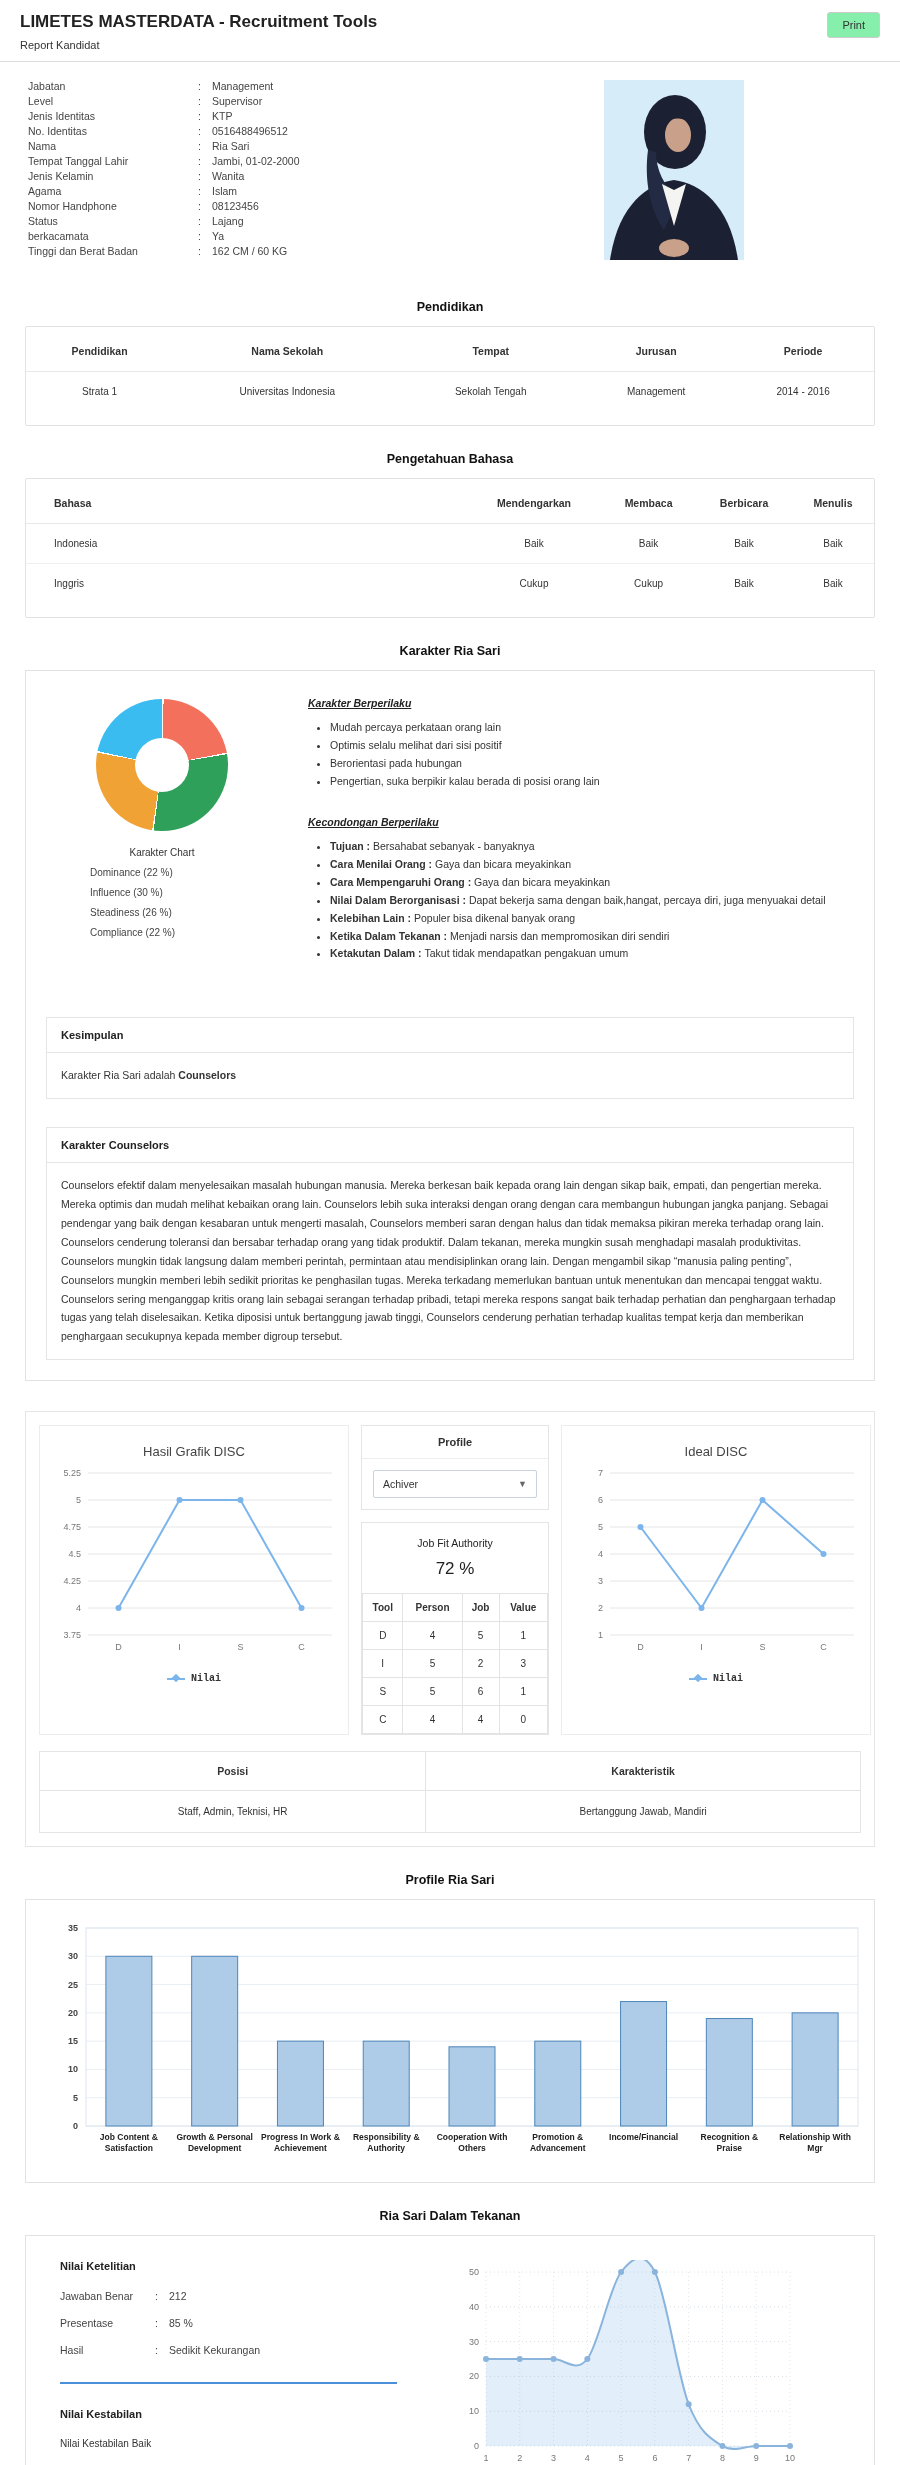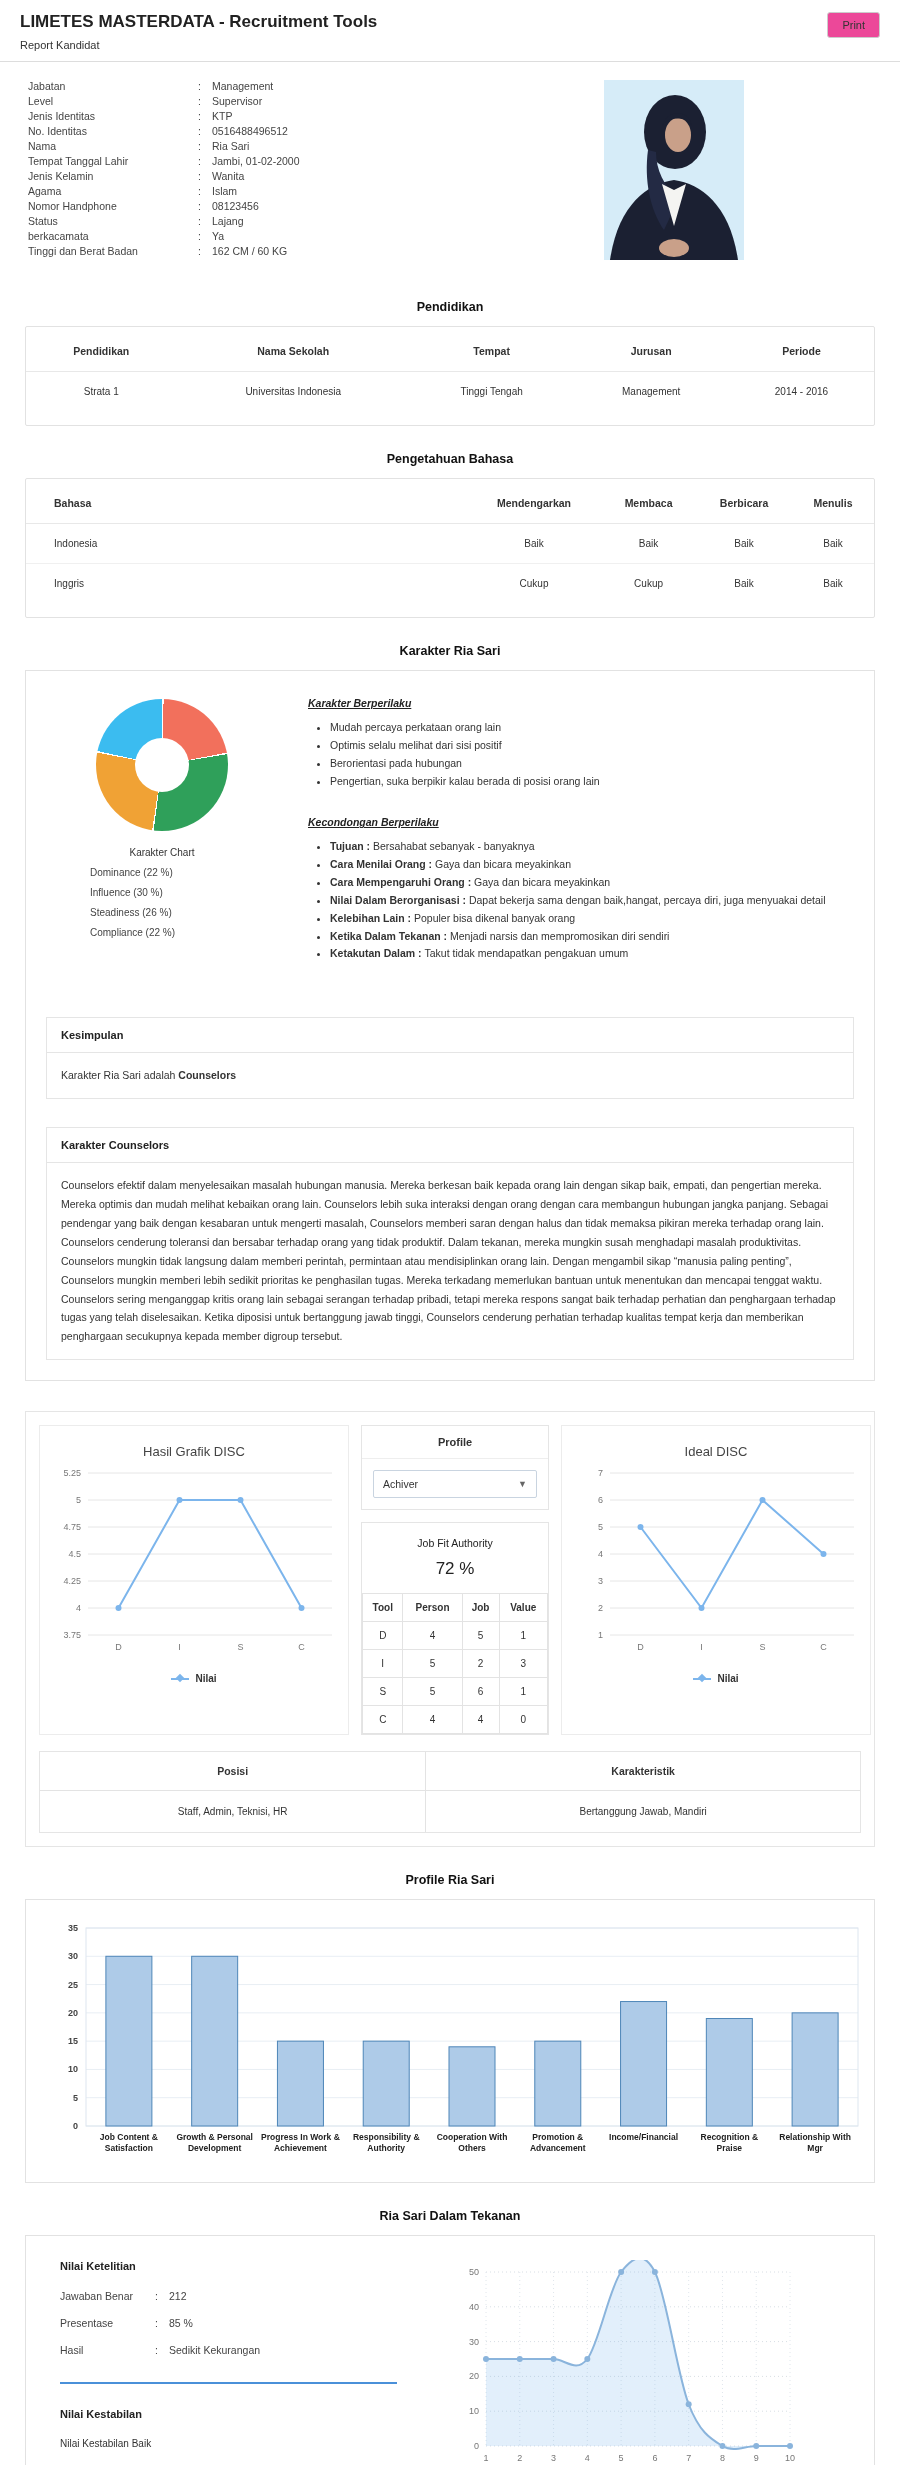--- a/index.html
+++ b/index.html
@@ -4,21 +4,21 @@
 <style>
   * { box-sizing: border-box; }
   body { margin:0; background:#fff; color:#333; font-family:"Liberation Sans", sans-serif; width:900px; }
   svg { font-family:inherit; }
   .page { width:900px; padding-bottom:20px; }
 
   
   .topbar { display:flex; justify-content:space-between; align-items:flex-start; padding:12px 20px 10px; border-bottom:1px solid #ddd; }
   .title { font-size:17px; font-weight:bold; color:#222; }
   .subtitle { font-size:11px; color:#333; margin-top:7px; }
-  .print-btn { border:1px solid #ccc; border-radius:3px; background:#ec4899; padding:6px 14px; font-size:11px; color:#333; cursor:pointer; font-family:inherit; }
+  .print-btn { border:1px solid #ccc; border-radius:3px; background:#86efac; padding:6px 14px; font-size:11px; color:#333; cursor:pointer; font-family:inherit; }
 
   
   .profile-wrap { display:flex; justify-content:space-between; padding:18px 28px 14px; }
   .kv-row { display:flex; font-size:10.5px; color:#444; margin-bottom:3px; line-height:12px; }
   .kv-label { width:170px; flex:none; }
   .kv-colon { width:14px; flex:none; }
   .t-left .kv-label { width:95px; }
   .t-left .kv-row { margin-bottom:15px; }
   .photo { width:140px; height:180px; margin-right:128px; flex:none; }
 
@@ -58,21 +58,21 @@
   .disc-mid { flex:0 0 188px; display:flex; flex-direction:column; gap:12px; }
   .mid-box { border:1px solid #e5e5e5; }
   .mid-box-h { font-weight:bold; text-align:center; font-size:11px; padding:10px; border-bottom:1px solid #eee; }
   .select { margin:11px; border:1px solid #c9d4e0; border-radius:2px; padding:7px 9px; font-size:10.5px; display:flex; justify-content:space-between; align-items:center; color:#333; cursor:pointer; }
   .caret { font-size:9px; color:#666; }
   .jf-label { text-align:center; font-size:10.5px; padding:14px 0 2px; color:#222; }
   .jf-value { text-align:center; font-size:17px; color:#222; padding:8px 0 14px; }
   .tbl-grid th, .tbl-grid td { border:1px solid #e3e3e3; padding:8px 4px; text-align:center; font-size:10px; }
   .tbl-grid th { font-weight:bold; font-size:10px; }
   .chart-title { text-align:center; font-size:13px; color:#444; padding:12px 0 4px; }
-  .legend { display:flex; justify-content:center; align-items:center; gap:6px; font-size:10px; font-weight:bold; color:#333; padding:6px 0 10px; }
+  .legend { display:flex; justify-content:center; align-items:center; gap:6px; font-size:10px; font-weight:bold; color:#333; padding:6px 0 10px;font-family:Liberation Mono, monospace; }
   .legend-marker { position:relative; display:inline-block; width:18px; height:2px; background:#7cb5ec; }
   .legend-marker::after { content:""; position:absolute; left:6px; top:-2.5px; width:6px; height:6px; background:#7cb5ec; transform:rotate(45deg); }
   .posisi-wrap { margin-top:16px; border:1px solid #e5e5e5; }
   .tbl-split th { font-size:10.5px; font-weight:bold; padding:13px; border-bottom:1px solid #e3e3e3; text-align:center; }
   .tbl-split td { padding:15px; text-align:center; font-size:10px; }
   .tbl-split th + th, .tbl-split td + td { border-left:1px solid #e3e3e3; }
 
   
   .chart-card { margin:0 25px; border:1px solid #e2e2e2; padding:18px 8px 10px; text-align:center; }
   .tekanan-card { margin:0 25px; border:1px solid #e2e2e2; padding:24px 34px 20px; display:flex; }
@@ -181,21 +181,21 @@
             <th>Nama Sekolah</th>
             <th>Tempat</th>
             <th>Jurusan</th>
             <th>Periode</th>
           </tr>
         </thead>
         <tbody>
           <tr>
             <td>Strata 1</td>
             <td>Universitas Indonesia</td>
-            <td>Tinggi Tengah</td>
+            <td>Sekolah Tengah</td>
             <td>Management</td>
             <td>2014 - 2016</td>
           </tr>
         </tbody>
       </table>
   </div>
 
   <div class="section-title">Pengetahuan Bahasa</div>
   <div class="card tbl-pad">
     <table class="tbl-plain first-left" id="bahasa-table">

